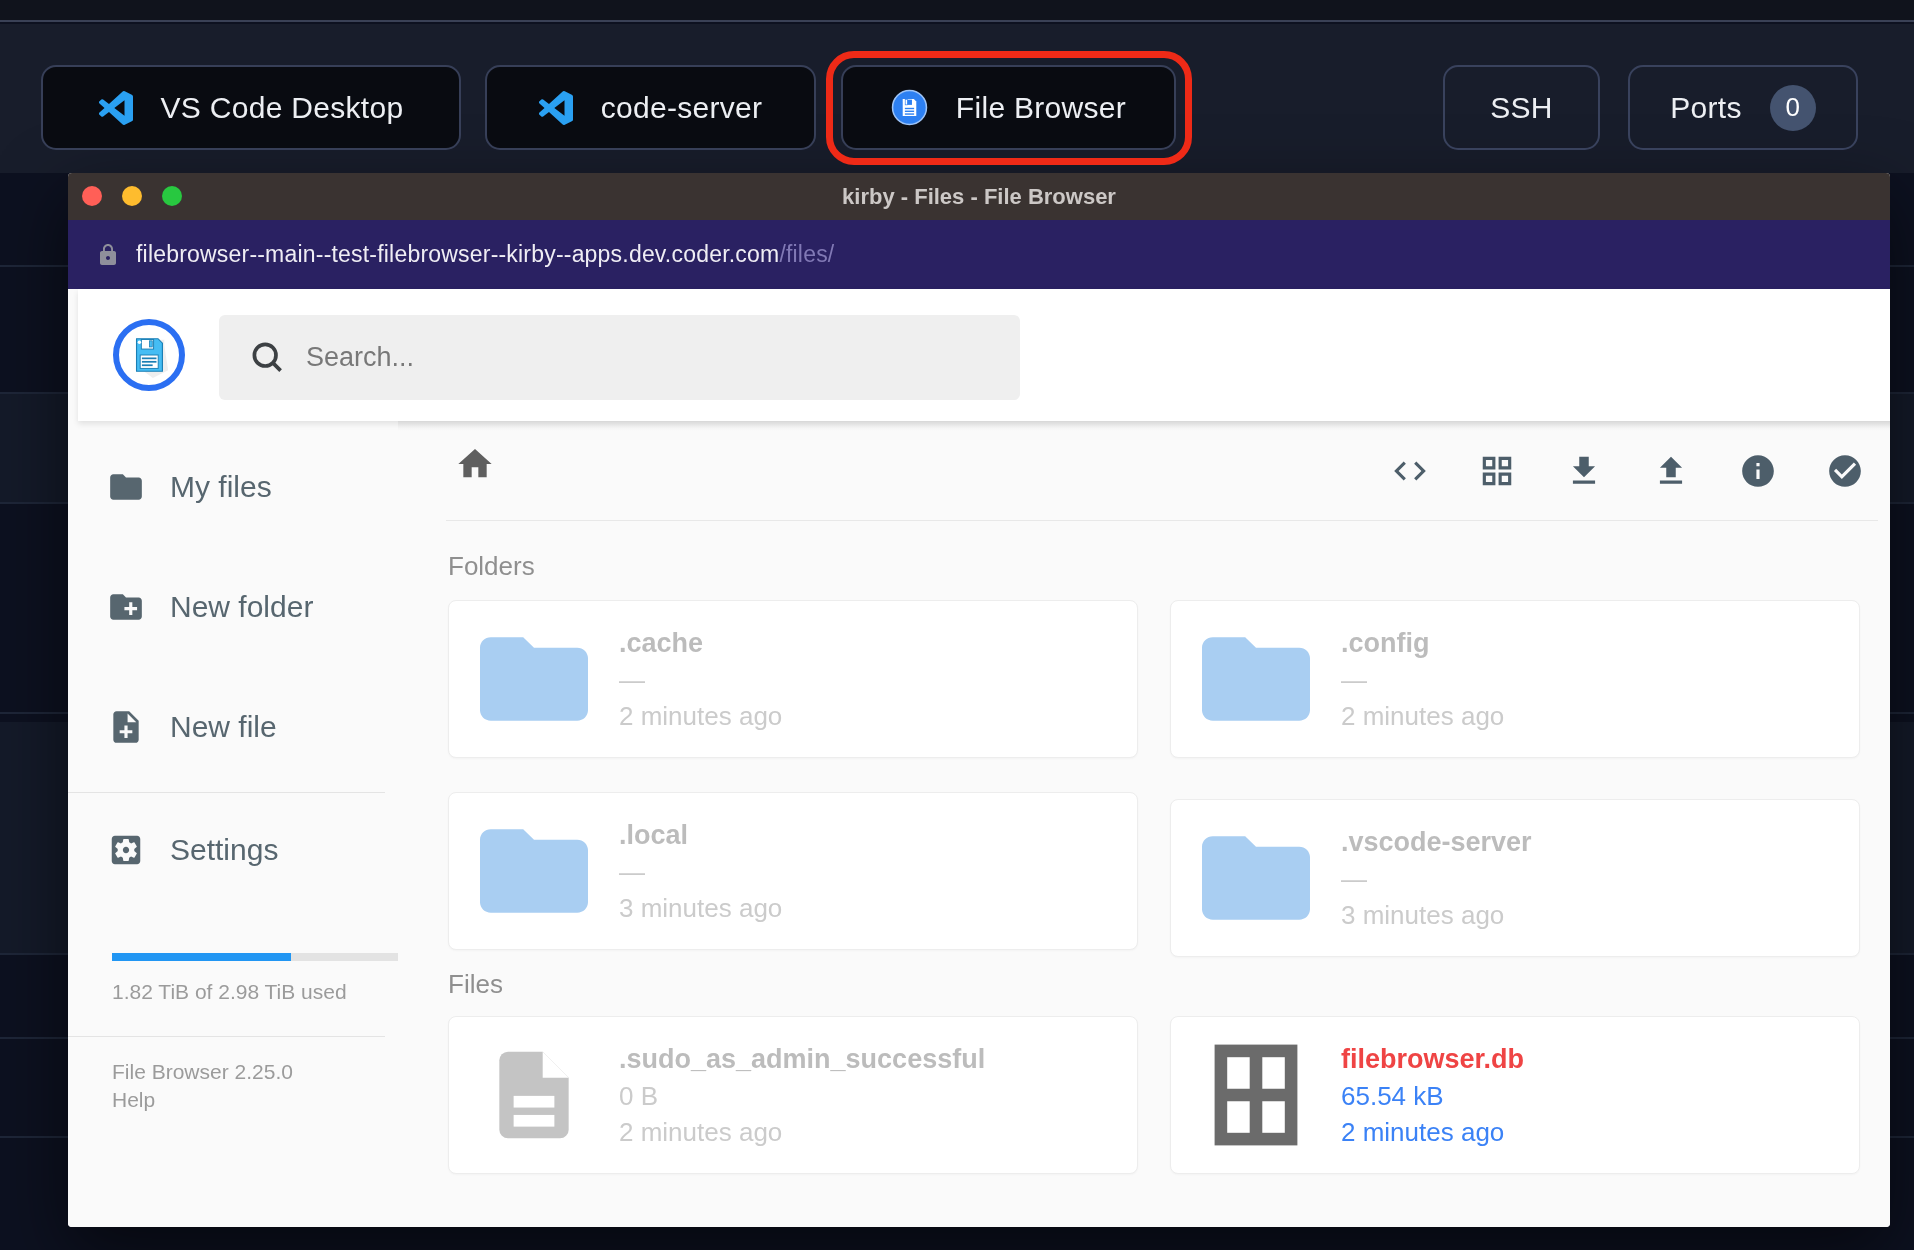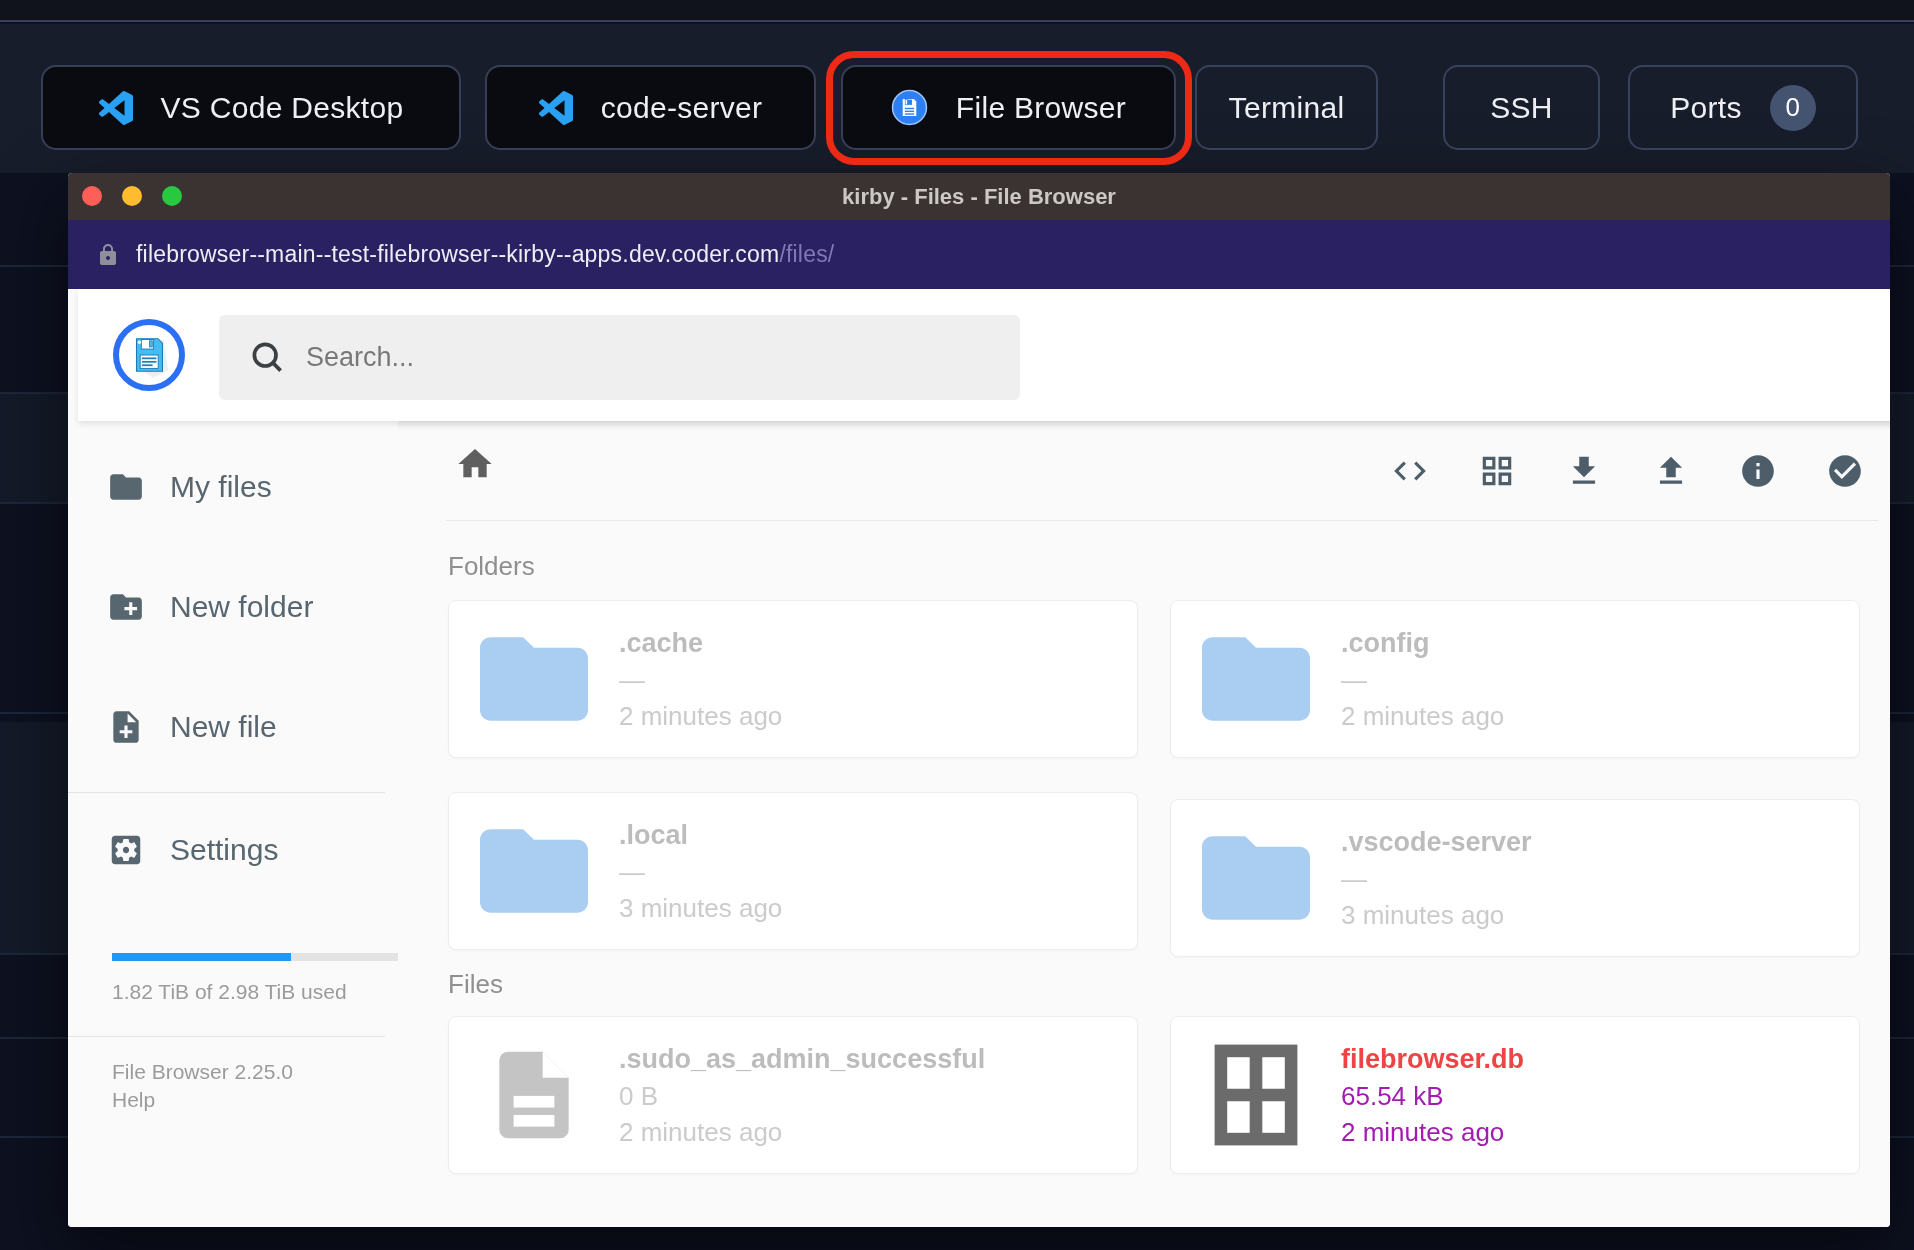--- a/index.html
+++ b/index.html
@@ -76,21 +76,21 @@
   .homeicon { position:absolute; left:387px; top:271px; width:40px; height:40px; cursor:pointer; }
   .homeicon svg { width:40px; height:40px; fill:#5f5f5f; }
   .maindiv { position:absolute; left:378px; top:347px; width:1432px; height:1px; background:#e8e8e8; }
   .secheading { position:absolute; font-size:26px; color:#8f8f8f; }
   .card { position:absolute; width:690px; height:158px; background:#fff; border:1px solid #ededed;
     border-radius:8px; display:flex; align-items:center; padding-left:26px; cursor:pointer;
     box-shadow:0 1px 2px rgba(0,0,0,.03); }
   .card .iconbox { width:118px; display:flex; align-items:center; justify-content:center; flex:none; margin-right:26px;}
   .meta { display:flex; flex-direction:column; }
   .fname { font-size:27px; font-weight:700; color:#ef4444; line-height:38px; }
-  .fsize,.ftime { font-size:26px; color:#a21caf; line-height:36px; }
+  .fsize,.ftime { font-size:26px; color:#3b82f6; line-height:36px; }
   .card.dim .fname { color:#bcbcbc; }
   .card.dim .fsize,.card.dim .ftime { color:#cbcbcb; }
   .folder-glyph { fill:#a9cef2; }
   .doc-glyph { fill:#c4c4c4; }
 </style>
 </head>
 <body>
 
 <div class="bg-band bg-topstrip"></div>
 <div class="bg-band bg-toolbar"></div>
@@ -121,23 +121,20 @@
     <svg viewBox="0 0 24 24" width="37" height="37">
       <circle cx="12" cy="12" r="11" fill="#2d80f2" stroke="#9ec4f7" stroke-width="1"></circle>
       <path fill="#fff" d="M7.6 6.5h7.2l1.6 1.6v9.4H7.6z"></path>
       <rect x="9.2" y="6.9" width="4.4" height="3.4" fill="#2d80f2"></rect>
       <rect x="9.2" y="6.9" width="1.4" height="3.4" fill="#fff" stroke="#2d80f2" stroke-width=".4"></rect>
       <rect x="9" y="12.2" width="6" height=".9" fill="#2d80f2"></rect>
       <rect x="9" y="14" width="6" height=".9" fill="#2d80f2"></rect>
       <rect x="9" y="15.8" width="6" height=".9" fill="#2d80f2"></rect>
     </svg>
     <span>File Browser</span>
-  </div>
-  <div class="tab" style="left:1195px;width:183px;">
-    <span>Terminal</span>
   </div>
   <div class="tab" style="left:1443px;width:157px;">
     <span>SSH</span>
   </div>
   <div class="tab" style="left:1628px;width:230px;">
     <span>Ports</span>
     <span class="badge">0</span>
   </div>
 </div>
 <div class="annotation"></div>

